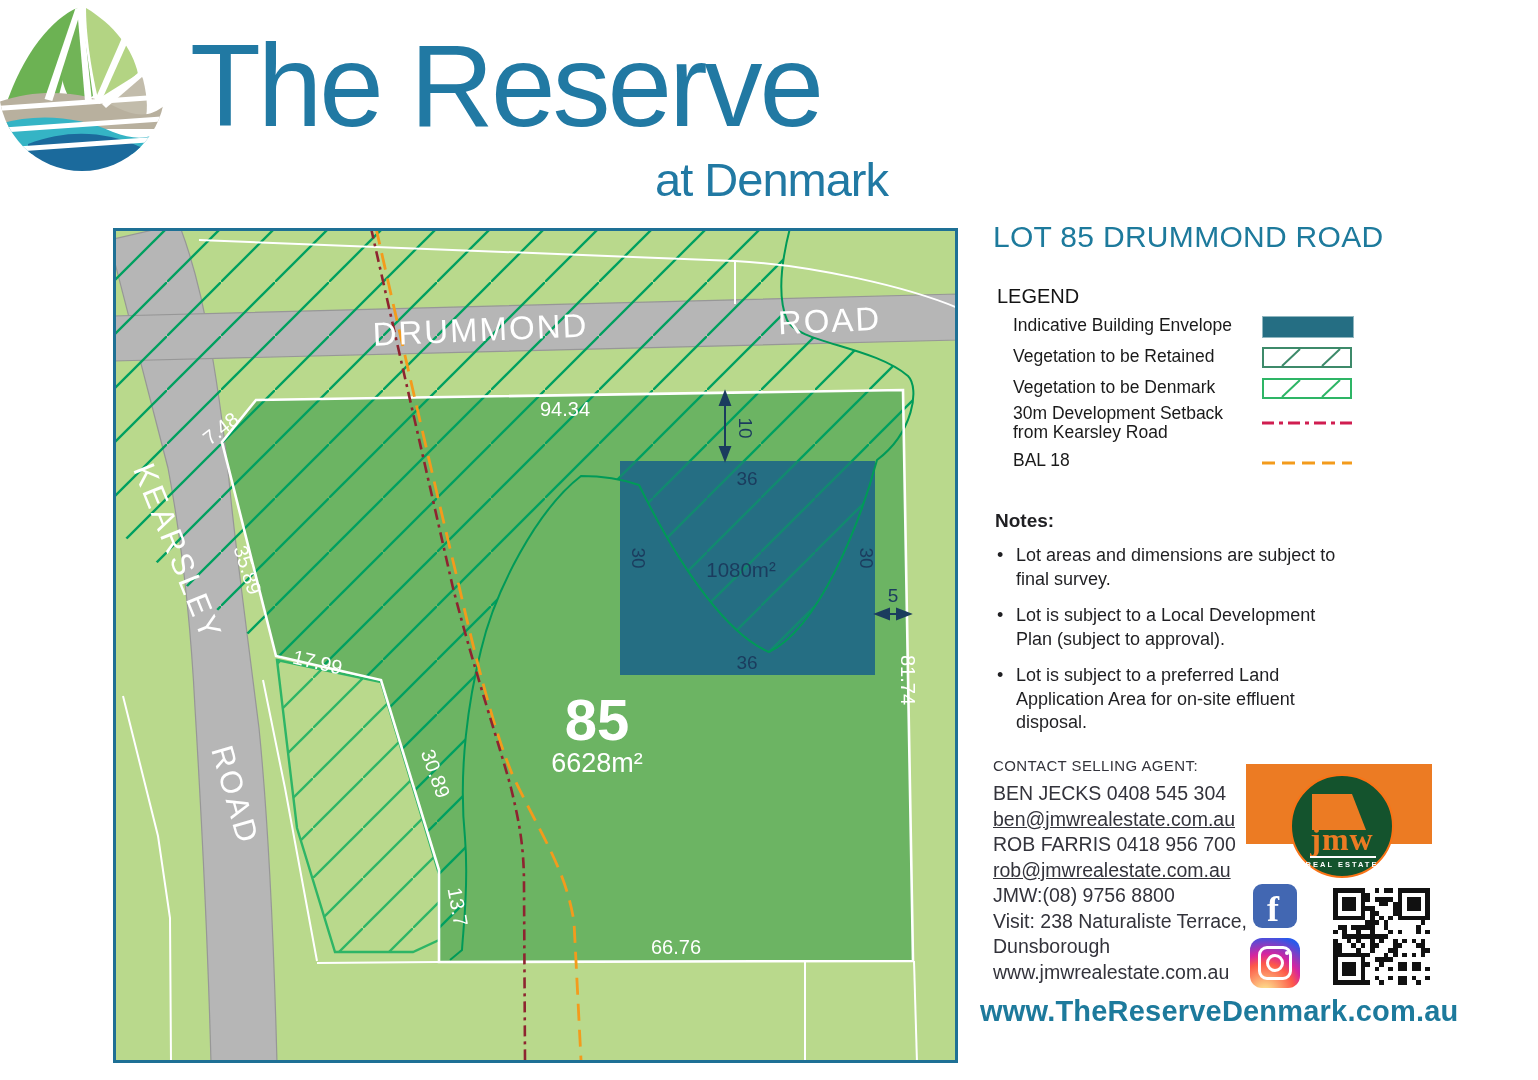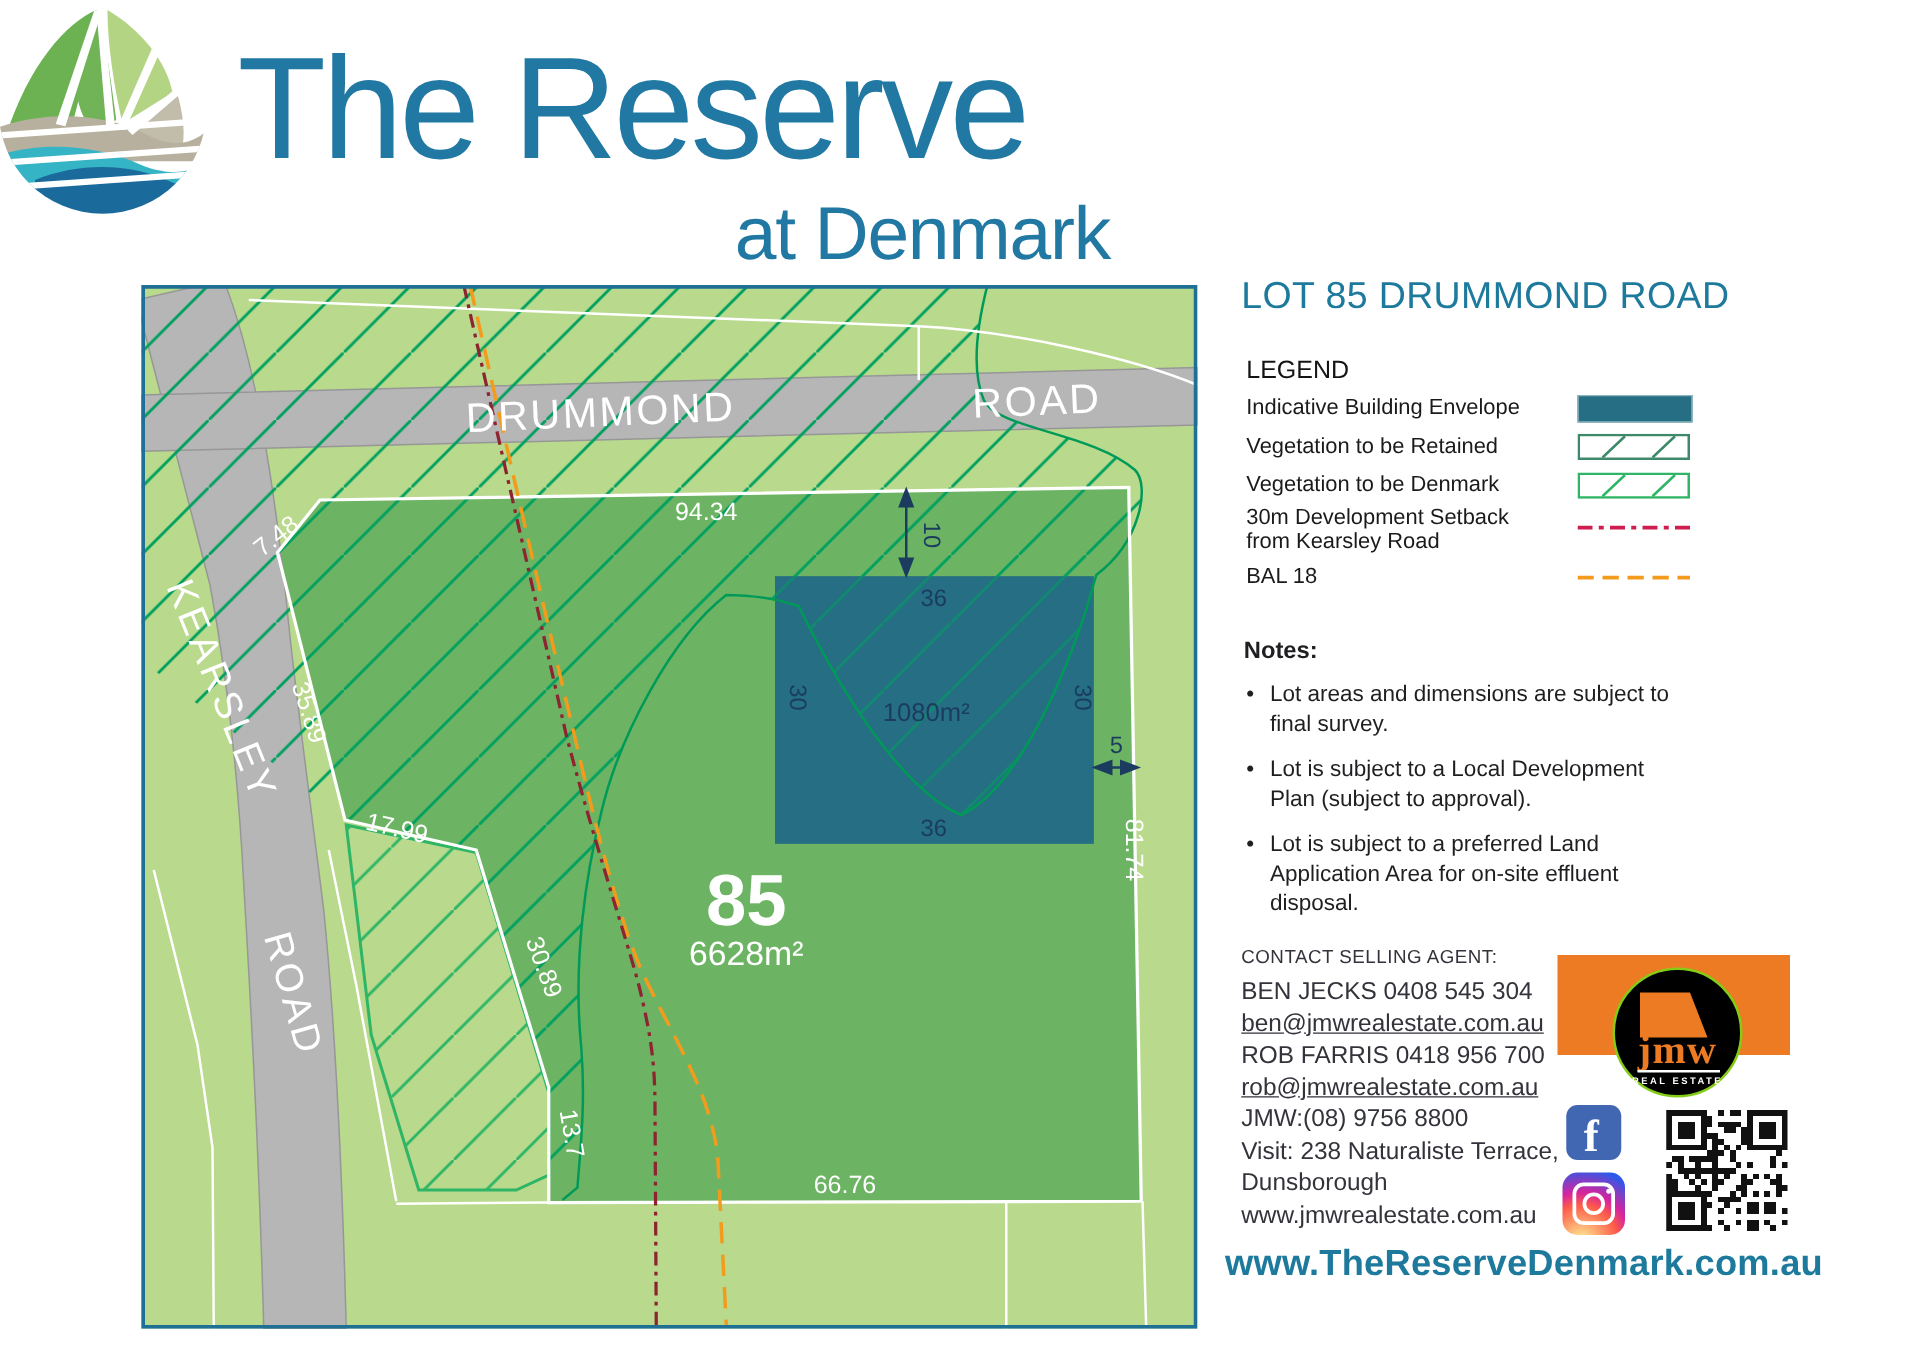--- a/index.html
+++ b/index.html
@@ -4,42 +4,42 @@
 <style>
   html,body{margin:0;padding:0;}
   body{
     width:1538px;height:1080px;position:relative;background:#ffffff;
     font-family:"Liberation Sans", sans-serif;overflow:hidden;
     -webkit-font-smoothing:antialiased;
   }
   .abs{position:absolute;}
   
   #brand-title{left:190px;top:26px;font-size:116px;font-weight:400;color:#2179a3;letter-spacing:-3px;line-height:1.05;}
-  #brand-subtitle{left:390px;top:152px;width:498px;text-align:right;font-size:60px;font-weight:500;color:#2179a3;letter-spacing:-1px;}
+  #brand-subtitle{left:390px;top:152px;width:498px;text-align:right;font-size:47px;font-weight:500;color:#2179a3;letter-spacing:-1px;}
   
   #panel-heading{left:993px;top:220px;width:450px;font-size:30px;font-weight:400;color:#1d7a9c;letter-spacing:.3px;}
   #legend-title{left:997px;top:285px;font-size:20px;font-weight:500;color:#141414;}
   .lrow{position:absolute;left:997px;width:445px;height:24px;}
-  .llabel{position:absolute;left:0;top:0;font-size:17.5px;color:#1a1a1a;white-space:pre-line;line-height:19px;}
+  .llabel{position:absolute;left:16px;top:0;font-size:17.5px;color:#1a1a1a;white-space:pre-line;line-height:19px;}
   .lsym{position:absolute;left:265px;top:0;width:90px;height:21px;}
   .sym-envelope{width:90px;height:20px;background:#256e83;border:1px solid #8fb6bf;}
   
   #notes{left:995px;top:510px;width:352px;color:#1f1f22;}
   #notes-title{font-size:19px;margin:0 0 12px 0;font-weight:700;}
   #notes ul{list-style:none;margin:0;padding:0;}
   #notes li{position:relative;padding-left:21px;font-size:18px;line-height:23.5px;margin-bottom:13px;}
   #notes li::before{content:"•";position:absolute;left:2px;top:0;font-size:18px;}
   
   #contact{left:993px;top:757px;width:250px;color:#33333b;}
   #contact-title{font-size:15px;letter-spacing:.4px;margin-bottom:7px;}
   .contact-line{font-size:19.5px;line-height:25.5px;white-space:nowrap;}
   .contact-line.email{text-decoration:underline;}
   
   #jmw-box{left:1246px;top:764px;width:186px;height:80px;background:#ec7b23;}
-  #jmw-circle{left:1290px;top:774px;width:100px;height:100px;background:#000000;border-radius:50%;border:2px solid #84cc16;}
+  #jmw-circle{left:1290px;top:774px;width:100px;height:100px;background:#14532d;border-radius:50%;border:2px solid #f97316;}
   #jmw-circle svg{position:absolute;left:0;top:0;}
   #jmw-name{position:absolute;left:0;top:48px;width:100px;text-align:center;font-family:"Liberation Serif",serif;font-weight:700;font-size:32px;color:#ec7b23;line-height:30px;letter-spacing:1px;}
   #jmw-rule{position:absolute;left:18px;top:80px;width:66px;height:2px;background:#fff;}
   #jmw-tagline{position:absolute;left:0;top:84px;width:100px;text-align:center;font-size:7.5px;color:#fff;letter-spacing:2px;font-weight:700;}
   
   #fb-icon{left:1253px;top:884px;width:44px;height:44px;border-radius:9px;background:#4267b2;}
   #fb-icon span{position:absolute;left:14px;top:4px;color:#fff;font-size:36px;font-weight:700;font-family:"Liberation Serif",serif;}
   #ig-icon{left:1250px;top:938px;width:50px;height:50px;border-radius:12px;
     background:radial-gradient(circle at 30% 110%, #fdf497 0%, #fd5949 45%, #d6249f 60%, #285AEB 90%);}
   #ig-cam{position:absolute;left:8px;top:8px;width:28px;height:28px;border:3px solid #fff;border-radius:9px;}

